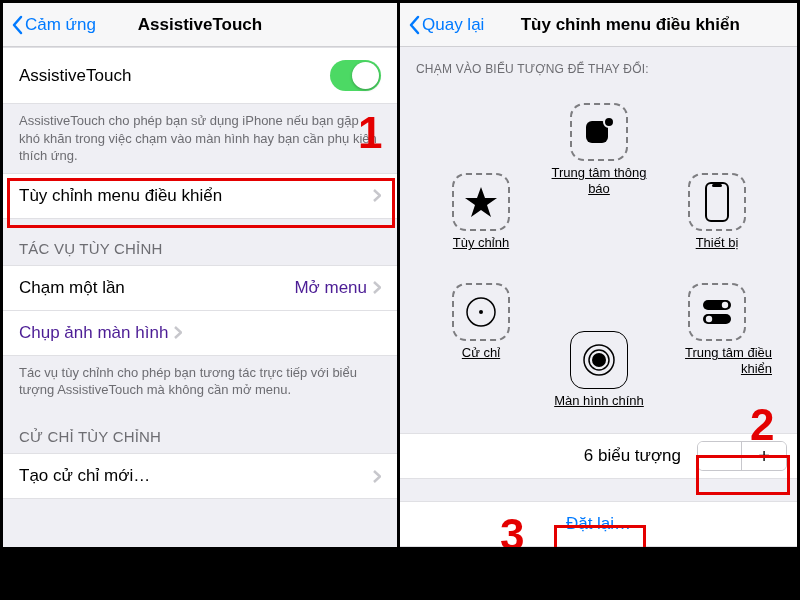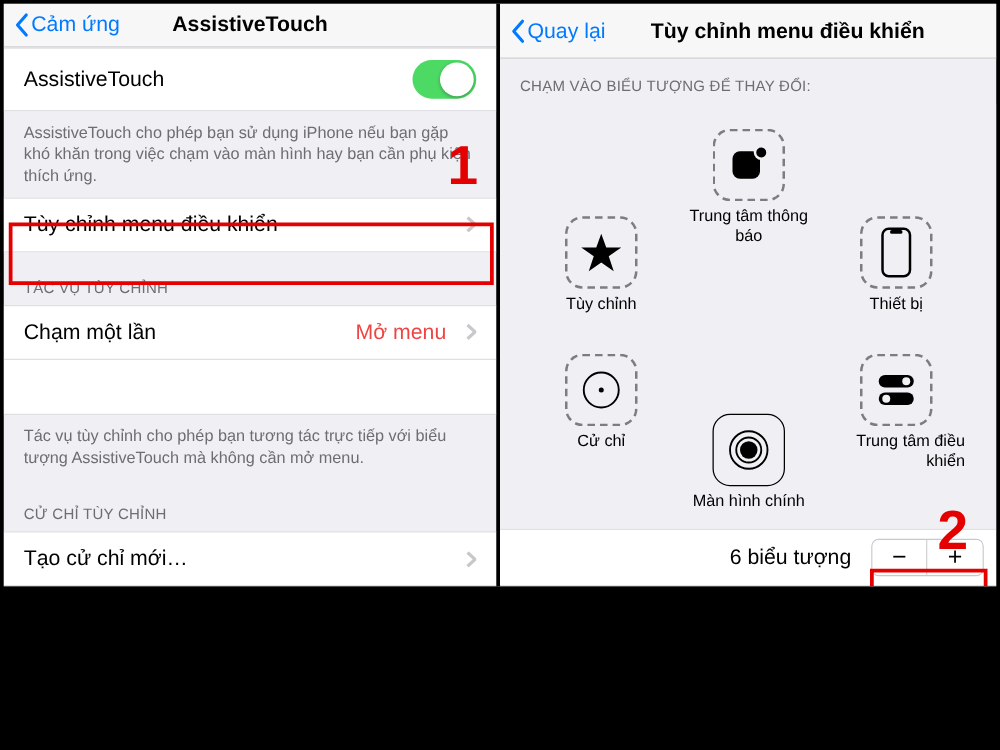--- a/index.html
+++ b/index.html
@@ -13,21 +13,21 @@
   }
   .container {
     display: flex;
     width: 800px;
     height: 600px;
     border: 3px solid #000;
     background: #000;
   }
   .panel {
     width: 397px;
-    height: 466px;
+    height: 544px;
     background: #efeff4;
     display: flex;
     flex-direction: column;
     position: relative;
     overflow: hidden;
   }
   .panel.left { border-right: 3px solid #000; }
   .nav {
     background: #f7f7f8;
     height: 44px;
@@ -61,44 +61,44 @@
     border-bottom: 1px solid #e0e0e4;
     display: flex;
     align-items: center;
     justify-content: space-between;
     min-height: 44px;
     font-size: 17px;
     color: #000;
   }
   .cell.first { border-top: 1px solid #e0e0e4; }
   .cell .value {
-    color: #ef4444;
-    display: flex;
-    align-items: center;
-    gap: 16px;
+    color: #4c1d95;
+    display: flex;
+    align-items: center;
+    gap: 6px;
   }
   .chevron {
     width: 8px;
     height: 13px;
     fill: none;
     stroke: #c7c7cc;
     stroke-width: 2.5;
   }
   .footer-text, .section-header {
     font-size: 13px;
     color: #6d6d72;
     padding: 8px 16px 8px 16px;
     line-height: 1.35;
   }
   .section-header {
     text-transform: uppercase;
     padding-top: 20px;
     padding-bottom: 6px;
     letter-spacing: 0.2px;
-    font-size: 12px;
+    font-size: 15px;
   }
   .toggle {
     width: 51px;
     height: 31px;
     background: #4cd964;
     border-radius: 16px;
     position: relative;
   }
   .toggle::after {
     content: "";
@@ -143,20 +143,21 @@
     background: transparent;
   }
   .icon-box.solid { border-style: solid; border-color: #000; border-width: 1.5px; }
   .icon-label {
     position: absolute;
     font-size: 13px;
     color: #000;
     text-align: center;
     width: 110px;
     line-height: 1.2;
+    text-decoration: underline;
   }
   .count-row {
     background: #fff;
     border-top: 1px solid #e0e0e4;
     border-bottom: 1px solid #e0e0e4;
     height: 46px;
     display: flex;
     align-items: center;
     justify-content: space-between;
     padding: 0 10px 0 0;
@@ -228,20 +229,26 @@
     <div class="cell first">
       <span>Chạm một lần</span>
       <span class="value">
         <span>Mở menu</span>
         <svg class="chevron" viewBox="0 0 8 13">
             <path d="M1 1 L7 6.5 L1 12"></path>
           </svg>
       </span>
     </div>
     <div class="cell">
+      <span class="value">
+        <span>Chụp ảnh màn hình</span>
+        <svg class="chevron" viewBox="0 0 8 13">
+            <path d="M1 1 L7 6.5 L1 12"></path>
+          </svg>
+      </span>
     </div>
     <div class="footer-text">Tác vụ tùy chỉnh cho phép bạn tương tác trực tiếp với biểu tượng AssistiveTouch mà không cần mở menu.</div>
 
     <div class="section-header">CỬ CHỈ TÙY CHỈNH</div>
     <div class="cell first">
       <span>Tạo cử chỉ mới…</span>
       <svg class="chevron" viewBox="0 0 8 13">
           <path d="M1 1 L7 6.5 L1 12"></path>
         </svg>
     </div>
@@ -317,19 +324,22 @@
     </div>
 
     <div class="count-row">
       <span class="count-text">6 biểu tượng</span>
       <div class="stepper">
         <button>−</button>
         <button>+</button>
       </div>
     </div>
 
+    <div class="reset-row">
+      <span class="reset-link">Đặt lại…</span>
+    </div>
 
     <div class="highlight-box" style="left:296px; top:452px; width:94px; height:40px;"></div>
     <div class="number-annot" style="left:350px; top:397px;">2</div>
     <div class="highlight-box" style="left:154px; top:522px; width:92px; height:36px;"></div>
     <div class="number-annot" style="left:100px; top:507px;">3</div>
   </div>
 </div>
 
 </body></html>

